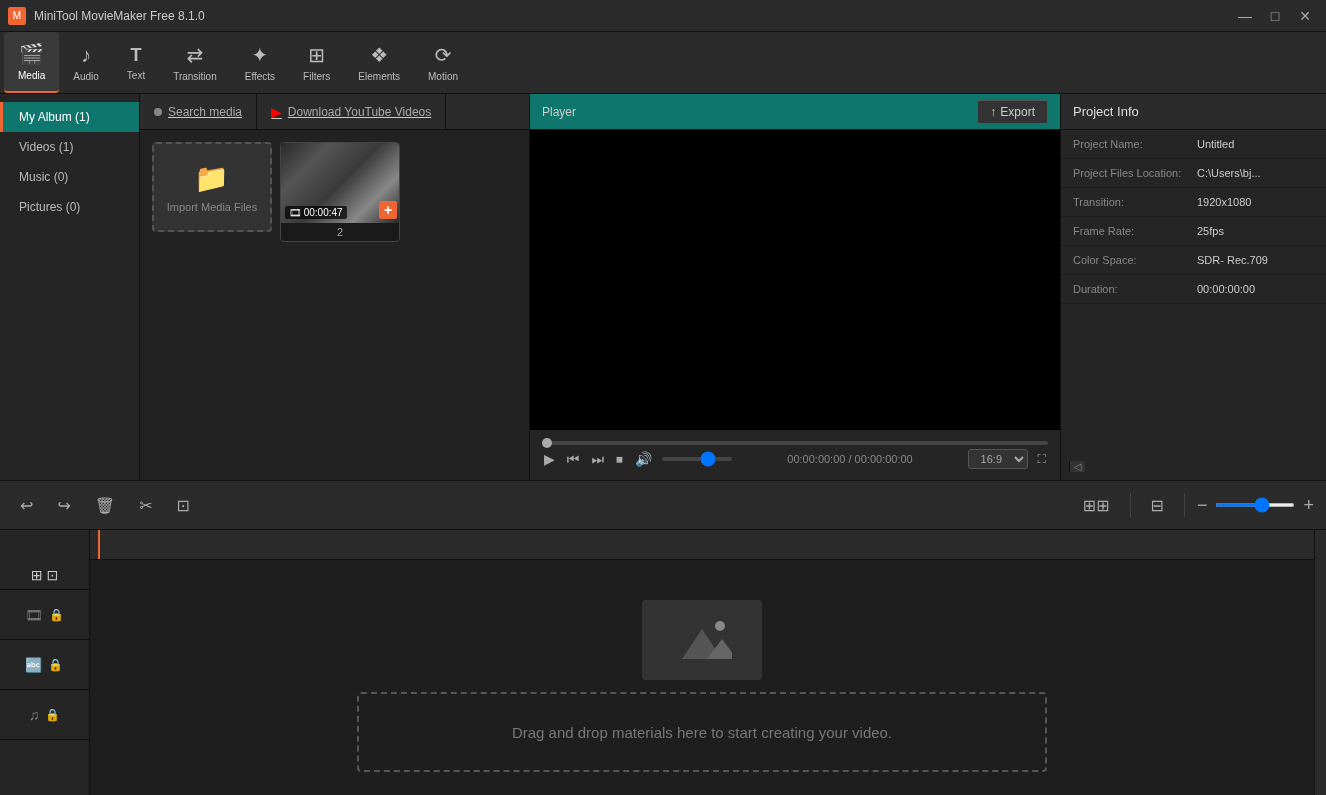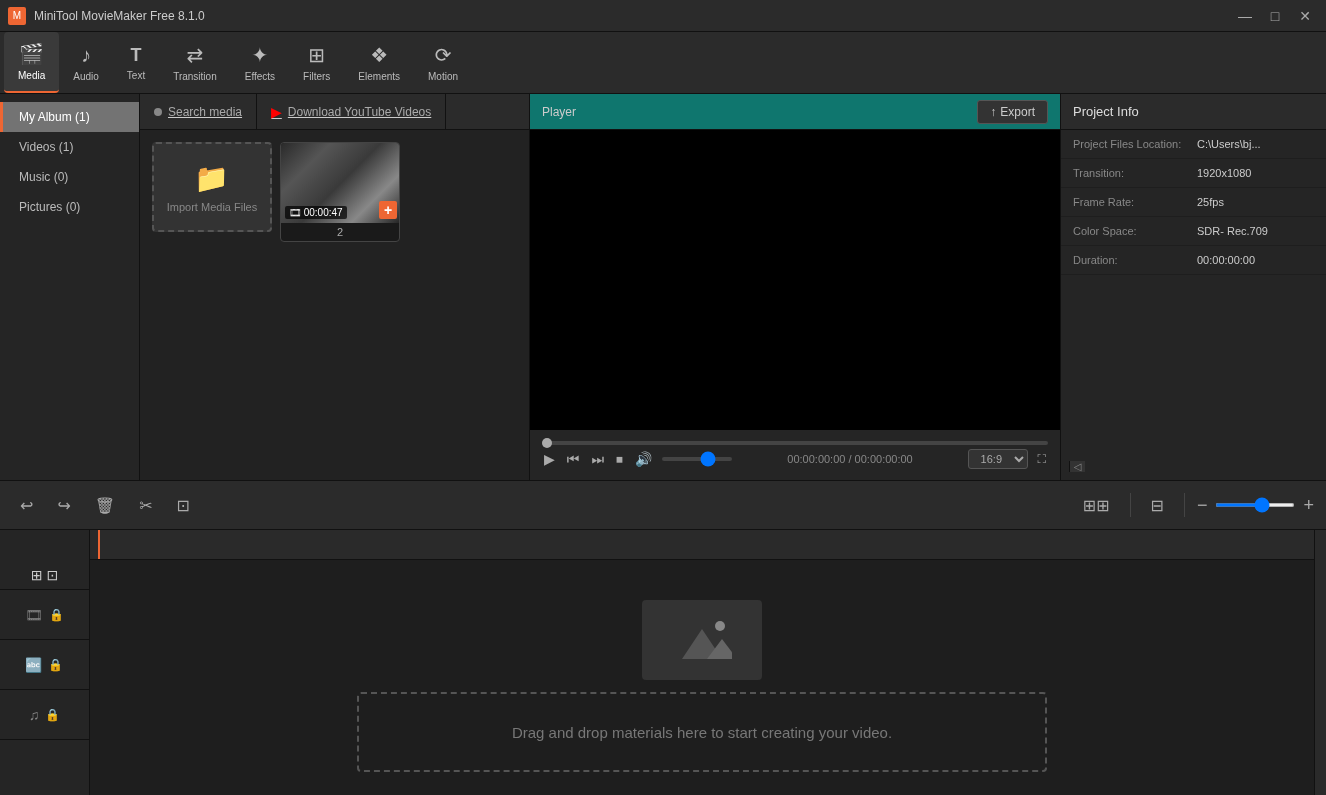--- a/index.html
+++ b/index.html
@@ -60,21 +60,21 @@
       display: flex;
       flex-direction: column;
       padding: 8px 0;
     }
     .sidebar-item {
       padding: 8px 16px;
       cursor: pointer;
       color: #bbb;
       border-left: 3px solid transparent;
     }
-    .sidebar-item.active { color: #fff; border-left-color: #e63; background: #737373; }
+    .sidebar-item.active { color: #fff; border-left-color: #e63; background: #0f766e; }
 
     
     #media-panel {
       width: 390px;
       background: #222;
       border-right: 1px solid #111;
       display: flex;
       flex-direction: column;
     }
     #media-panel .media-tabs {
@@ -497,20 +497,24 @@
         </span>
         <select class="ratio-select"><option>16:9</option></select>
         <button class="ctrl-btn" style="font-size:12px;">⛶</button>
       </div>
     </div>
   </div>
 
   <div id="project-info">
     <div id="project-info-header">
       <span>Project Info</span>
+    </div>
+    <div class="info-row">
+      <span class="info-label">Project Name:</span>
+      <span class="info-value">Untitled</span>
     </div>
     <div class="info-row">
       <span class="info-label">Project Files Location:</span>
       <span class="info-value">C:\Users\bj...</span>
     </div>
     <div class="info-row">
       <span class="info-label">Transition:</span>
       <span class="info-value">1920x1080</span>
     </div>
     <div class="info-row">

